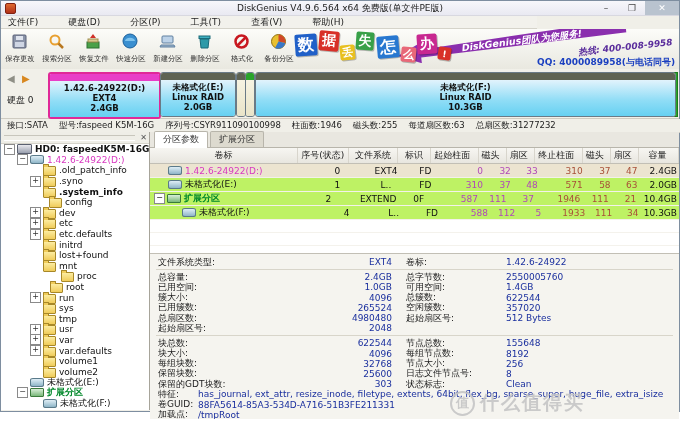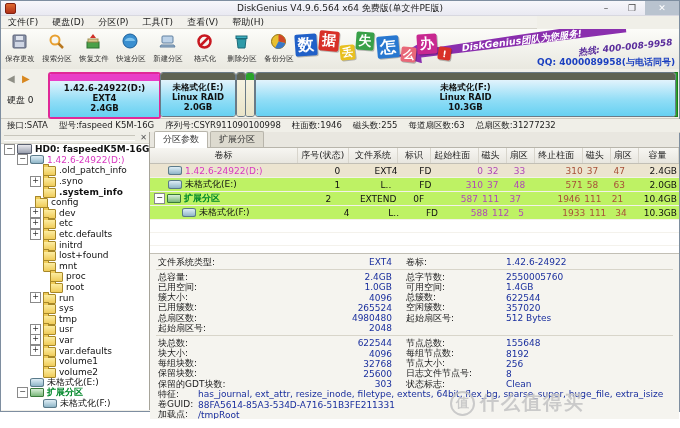--- a/index.html
+++ b/index.html
@@ -9,21 +9,21 @@
 
   
   #titlebar{position:absolute;left:0;top:0;width:678px;height:14px;background:linear-gradient(#f7f7fb,#e9e9f2);border-bottom:1px solid #d8d8e0;display:flex;align-items:center;}
   #app-icon{width:9px;height:9px;margin-left:4px;border-radius:2px;background:linear-gradient(#e06a30,#b03018);border:1px solid #802010;}
   #title-text{position:absolute;left:0;right:0;text-align:center;font-size:9px;color:#222;}
   #win-controls{position:absolute;right:0;top:0;height:14px;display:flex;}
   .wc{width:26px;height:14px;display:flex;align-items:center;justify-content:center;color:#444;font-size:9px;}
   .wc.close{width:34px;background:#b9c3cf;color:#fff;}
 
   
-  #menubar{position:absolute;left:0;top:15px;width:536px;height:12px;background:#f2f1ec;border-bottom:1px solid #d5d3ca;display:flex;align-items:center;}
+  #menubar{position:absolute;left:0;top:15px;width:536px;height:12px;background:#f2f1ec;border-bottom:1px solid #d5d3ca;display:flex;align-items:center;gap:16px;}
   .menu-item{padding:0 7px;color:#222;}
 
   
   #toolbar{position:absolute;left:0;top:28px;width:678px;height:40px;background:linear-gradient(#fcfcf9,#e9e8e0);border-bottom:1px solid #c9c7bd;display:flex;}
   .tbtn{width:37px;height:38px;display:flex;flex-direction:column;align-items:center;justify-content:center;gap:1px;}
   .tbtn .lab{font-size:8px;color:#333;white-space:nowrap;transform:scale(.92);}
   
   #ad{position:absolute;left:292px;top:28px;width:386px;height:39px;overflow:hidden;}
   .tile{position:absolute;display:flex;align-items:center;justify-content:center;color:#fff;font-weight:bold;border-radius:2px;box-shadow:1px 1px 0 rgba(0,0,0,.25);}
   #ad-arrow{position:absolute;left:104px;top:3px;width:230px;height:20px;background:#8a2fae;transform:rotate(-7deg);clip-path:polygon(0 50%,10% 0,10% 32%,100% 6%,100% 72%,10% 72%,10% 100%);display:flex;align-items:center;justify-content:center;}
@@ -70,21 +70,21 @@
   .tab.active{background:#fff;position:relative;top:1px;padding-bottom:2px;}
 
   #ptable{width:529px;}
   .hrow{display:flex;height:15px;align-items:center;background:linear-gradient(#f7f6f2,#e8e6df);border-bottom:1px solid #c2bfb5;}
   .hrow .hc{border-right:1px solid #d8d5cc;height:100%;display:flex;align-items:center;justify-content:center;color:#222;}
   .prow{display:flex;height:13px;align-items:center;border-bottom:1px solid #f3f1ea;}
   .prow.selected{background:#ece4d0;}
   .cell{white-space:nowrap;overflow:hidden;}
   .c-label{width:158px;display:flex;align-items:center;}
   .c-seq{width:54px;text-align:center;} .c-fs{width:52px;text-align:center;} .c-flag{width:34px;text-align:center;}
-  .c-n{width:46px;text-align:right;padding-right:4px;} .c-s{width:26px;padding-right:3px;}
+  .c-n{width:46px;text-align:right;padding-right:4px;} .c-s{width:26px;text-align:right;padding-right:3px;}
   .c-cap{width:40px;text-align:right;padding-right:2px;}
   .num-start{color:#b048b8;} .num-end{color:#a85038;}
   .lbl-magenta{color:#d838c0;} .lbl-green{color:#00882a;font-weight:bold;}
   #emptygrid{height:33px;background:repeating-linear-gradient(#fff 0 12px,#f4f2ec 12px 13px);}
 
   
   #details{height:162px;background:#f5f4ef;border-top:1px solid #c2bfb5;padding-top:3px;overflow:hidden;}
   .drow{display:flex;height:10.2px;align-items:center;padding-left:8px;}
   .dl1{width:112px;color:#1a1a1a;} .dv1{width:122px;text-align:right;color:#1a2f9e;}
   .dgap{width:14px;} .dl2{width:100px;color:#1a1a1a;} .dv2{width:106px;text-align:left;color:#1a2f9e;}
@@ -155,31 +155,31 @@
         </div>
         <div class="tbtn">
           <span class="tico"><svg width="17" height="17">
               <rect x="3" y="3" width="11" height="7" rx="1" fill="#bcd2e8" stroke="#6080a0"></rect>
               <path d="M2 12 L15 12 L16 14 L1 14 Z" fill="#9ab4cc" stroke="#6080a0"></path>
             </svg></span>
           <span class="lab">新建分区</span>
         </div>
         <div class="tbtn">
           <span class="tico"><svg width="17" height="17">
+              <path d="M4 6 L13 6 L12 15 L5 15 Z" fill="#2e9aa8" stroke="#1a6a78"></path>
+              <rect x="3" y="3" width="11" height="2.5" fill="#3fb0c0" stroke="#1a6a78"></rect>
+            </svg></span>
+          <span class="lab">删除分区</span>
+        </div>
+        <div class="tbtn">
+          <span class="tico"><svg width="17" height="17">
               <circle cx="8.5" cy="8.5" r="6" fill="none" stroke="#c81820" stroke-width="2.5"></circle>
               <line x1="3.5" y1="13.5" x2="13.5" y2="3.5" stroke="#c81820" stroke-width="2.5"></line>
             </svg></span>
           <span class="lab">格式化</span>
-        </div>
-        <div class="tbtn">
-          <span class="tico"><svg width="17" height="17">
-              <path d="M4 6 L13 6 L12 15 L5 15 Z" fill="#2e9aa8" stroke="#1a6a78"></path>
-              <rect x="3" y="3" width="11" height="2.5" fill="#3fb0c0" stroke="#1a6a78"></rect>
-            </svg></span>
-          <span class="lab">删除分区</span>
         </div>
         <div class="tbtn">
           <span class="tico"><svg width="17" height="17">
               <circle cx="8.5" cy="8.5" r="7" fill="#e8c030" stroke="#907010"></circle>
               <path d="M8.5 8.5 L8.5 1.5 A7 7 0 0 1 15.2 10 Z" fill="#d04828"></path>
               <path d="M8.5 8.5 L15.2 10 A7 7 0 0 1 5 15 Z" fill="#3878c8"></path>
             </svg></span>
           <span class="lab">备份分区</span>
         </div>
       </div>
@@ -276,21 +276,21 @@
           <div class="trow" style="padding-left: 29px;">
             <span class="exp">+</span>
             <span class="ico ico-folder"></span>
             <span>.syno</span>
           </div>
           <div class="trow" style="padding-left: 29px; font-weight: bold;">
             <span class="exp none"></span>
             <span class="ico ico-folder"></span>
             <span>.system_info</span>
           </div>
-          <div class="trow" style="padding-left: 21px;">
+          <div class="trow" style="padding-left: 35px;">
             <span class="exp none"></span>
             <span class="ico ico-folder"></span>
             <span>config</span>
           </div>
           <div class="trow" style="padding-left: 29px;">
             <span class="exp">+</span>
             <span class="ico ico-folder"></span>
             <span>dev</span>
           </div>
           <div class="trow" style="padding-left: 29px;">
@@ -311,21 +311,21 @@
           <div class="trow" style="padding-left: 29px;">
             <span class="exp none"></span>
             <span class="ico ico-folder"></span>
             <span>lost+found</span>
           </div>
           <div class="trow" style="padding-left: 29px;">
             <span class="exp none"></span>
             <span class="ico ico-folder"></span>
             <span>mnt</span>
           </div>
-          <div class="trow" style="padding-left: 36px;">
+          <div class="trow" style="padding-left: 47px;">
             <span class="exp none"></span>
             <span class="ico ico-folder"></span>
             <span>proc</span>
           </div>
           <div class="trow" style="padding-left: 36px;">
             <span class="exp none"></span>
             <span class="ico ico-folder"></span>
             <span>root</span>
           </div>
           <div class="trow" style="padding-left: 29px;">

